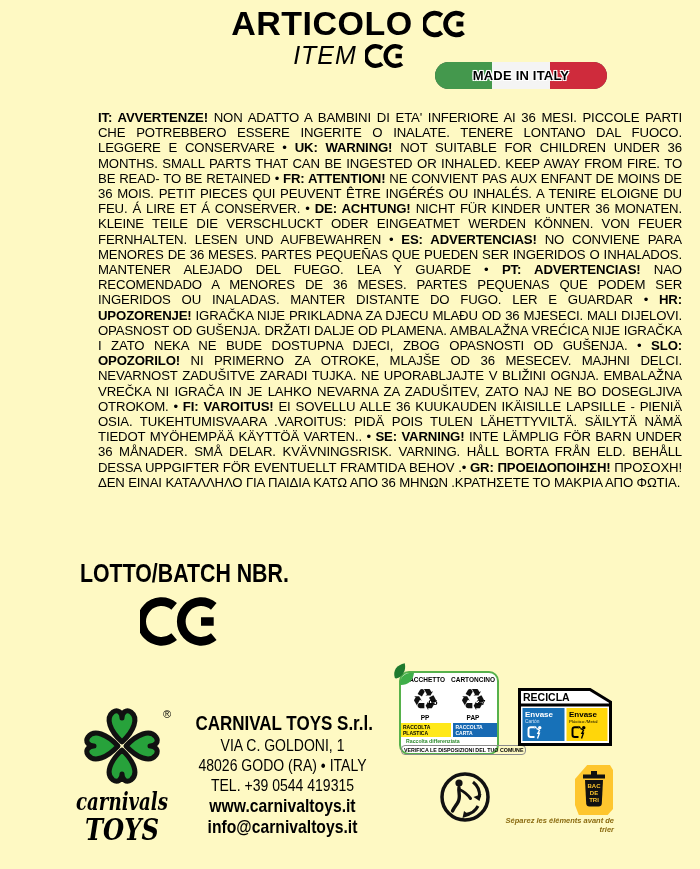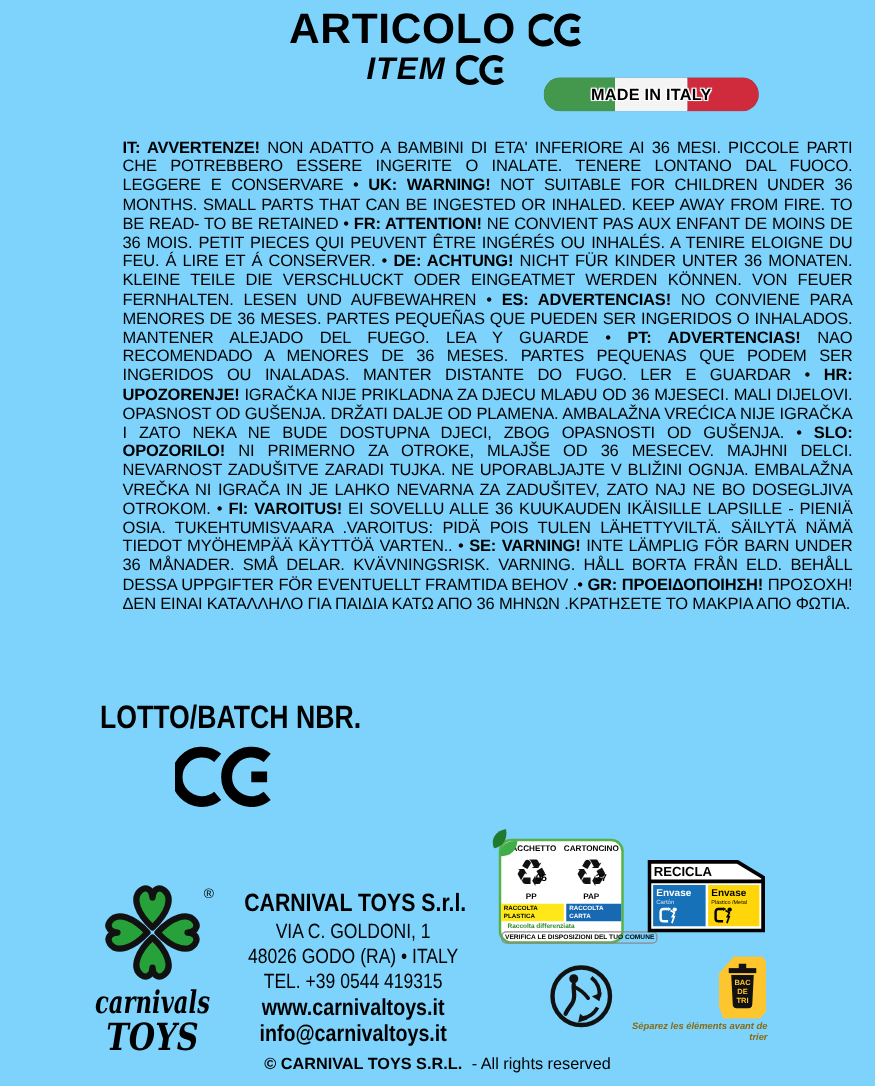--- a/index.html
+++ b/index.html
@@ -1,23 +1,23 @@
 <!DOCTYPE html>
 <html><head>
 <meta charset="utf-8">
 <style>
   html,body{margin:0;padding:0;background:#fff;}
-  .page{position:relative;width:700px;height:869px;background:#7dd3fc;overflow:hidden;
+  .page{position:relative;width:700px;height:869px;background:#fef9c3;overflow:hidden;
         font-family:"Liberation Sans",sans-serif;color:#000;}
 
   
   .hdr-row1{position:absolute;top:4px;left:0;width:100%;display:flex;justify-content:center;align-items:center;gap:10px;}
   .hdr-title{font-size:34px;font-weight:800;letter-spacing:.5px;}
   .hdr-row2{position:absolute;top:41px;left:0;width:100%;display:flex;justify-content:center;align-items:center;gap:8px;}
-  .hdr-sub{font-size:25px;font-style:italic;font-weight:700;letter-spacing:1px;}
+  .hdr-sub{font-size:25px;font-style:italic;font-weight:400;letter-spacing:1px;}
   .ce-small{display:block;}
 
   
   .made-pill{position:absolute;left:435px;top:62px;width:172px;height:27px;border-radius:14px;
              overflow:hidden;display:flex;box-shadow:0 0 0 1px #4a4a4a inset;}
   .made-pill .stripe{flex:1;height:100%;}
   .made-label{position:absolute;left:0;top:0;width:100%;height:100%;display:flex;align-items:center;justify-content:center;
               font-size:13px;font-weight:800;letter-spacing:.2px;color:#000;
               text-shadow:-1px -1px 0 #fff,1px -1px 0 #fff,-1px 1px 0 #fff,1px 1px 0 #fff,0 0 2px #fff;}
 
@@ -224,18 +224,14 @@
       <rect x="11" y="1" width="6" height="4" fill="#111"></rect>
       <rect x="3" y="4.5" width="22" height="4" fill="#111"></rect>
       <path d="M5,10 H23 L21.8,33.5 Q21.6,36.5 18.6,36.5 H9.4 Q6.4,36.5 6.2,33.5 Z" fill="#111"></path>
       <text class="bin-txt" x="14" y="18" text-anchor="middle">BAC</text>
       <text class="bin-txt" x="14" y="25" text-anchor="middle">DE</text>
       <text class="bin-txt" x="14" y="32" text-anchor="middle">TRI</text>
     </svg>
   </div>
   <div class="sacnote">Séparez les éléments avant de trier</div>
 
-  <div class="copyright">
-    <b>© CARNIVAL TOYS S.R.L.</b>
-    <span>- All rights reserved</span>
-  </div>
 
 </div>
 
 </body></html>

